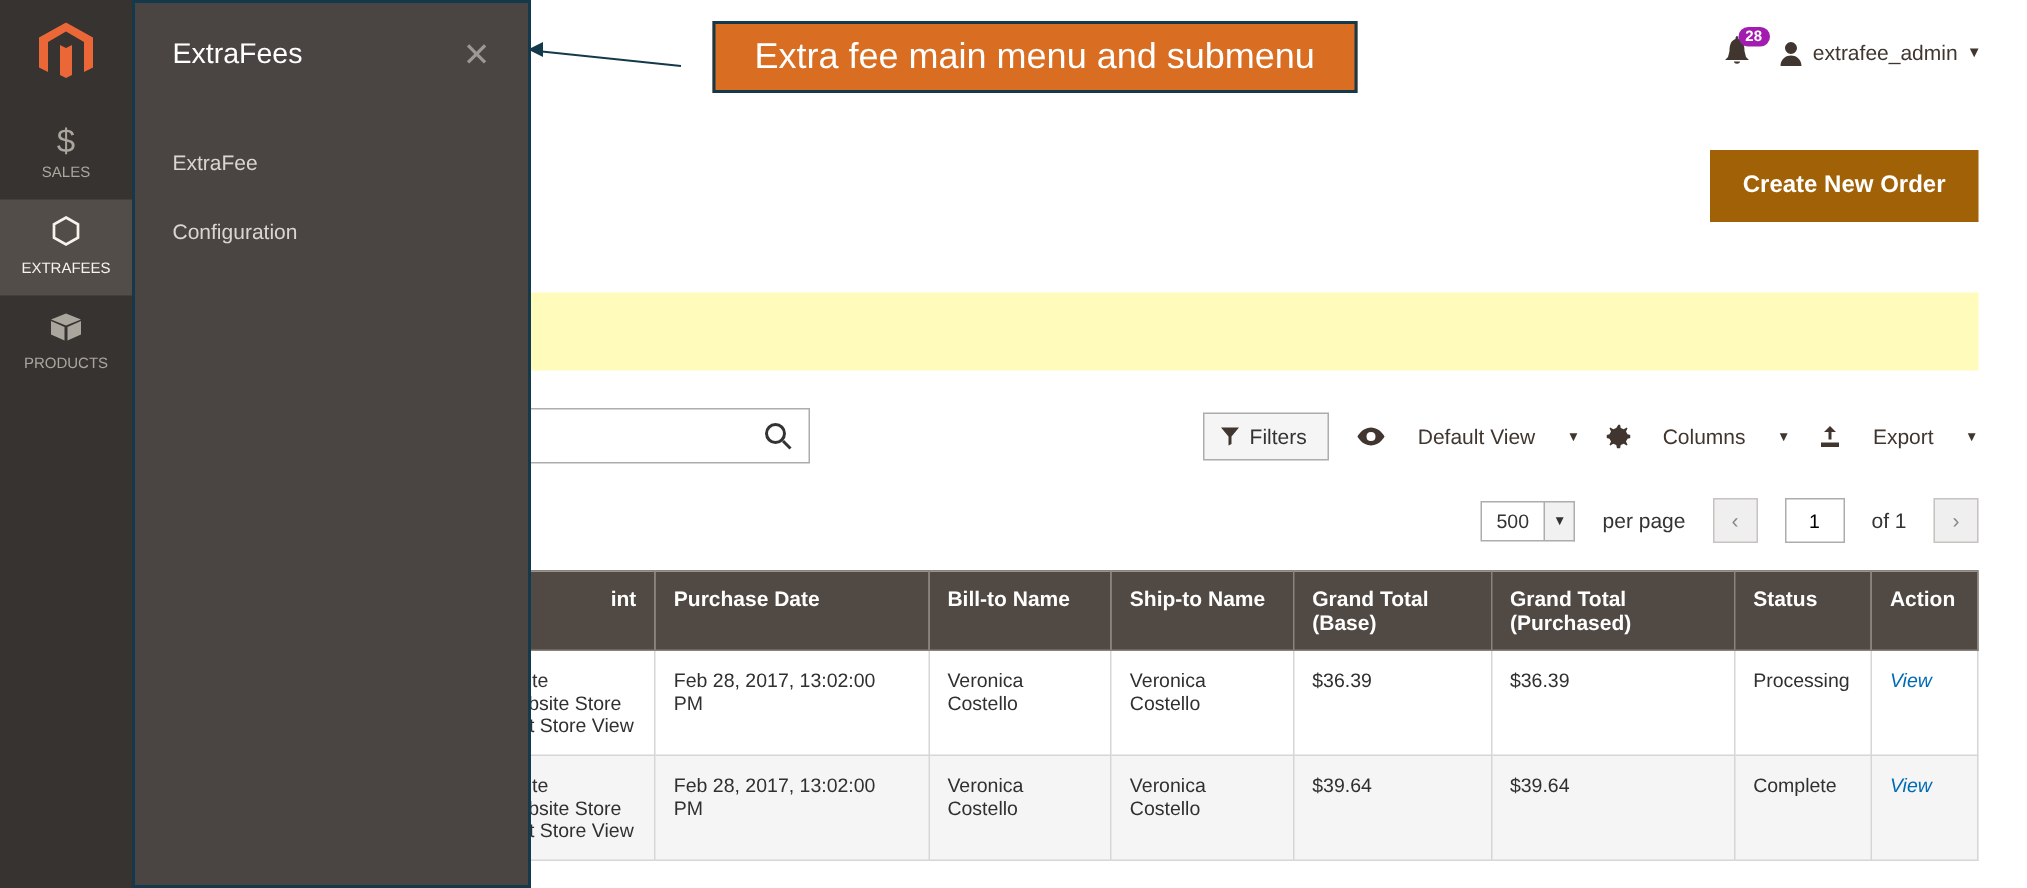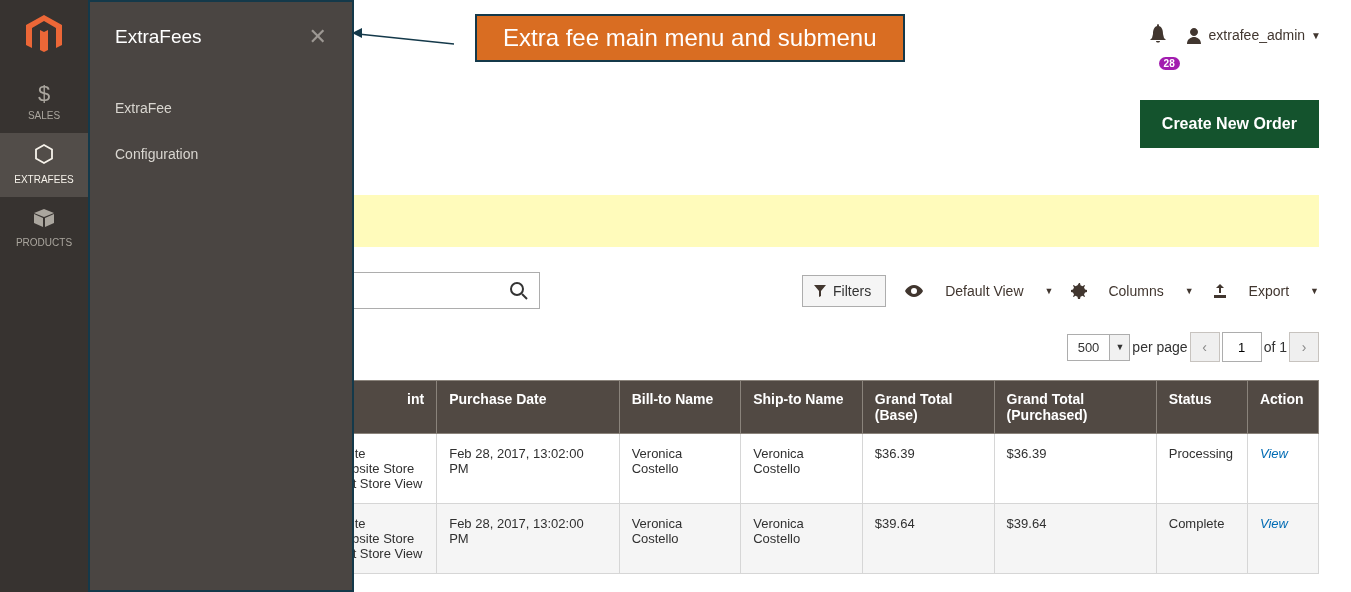--- a/index.html
+++ b/index.html
@@ -17,41 +17,41 @@
   .flyout-header { display: flex; justify-content: space-between; align-items: center; margin-bottom: 40px; }
   .flyout-title { color: #fff; font-size: 19px; font-weight: 400; }
   .flyout-close { color: #9d9893; font-size: 22px; cursor: pointer; }
   .flyout-item { color: #d9d6d0; font-size: 14px; padding: 10px 0 20px; cursor: pointer; }
   
   .callout { position: absolute; left: 454px; top: 14px; z-index: 10; background: #d96d22; color: #fff; border: 2px solid #14394a; padding: 8px 26px; font-size: 24px; margin-left: 21px; }
   .callout-arrow { position: absolute; left: 352px; top: 24px; z-index: 10; }
   
   .top-bar { position: absolute; left: 88px; top: 0; right: 0; height: 70px; display: flex; justify-content: flex-end; align-items: center; padding-right: 30px; gap: 18px; }
   .notif { position: relative; color: #41362f; }
-  .notif-badge { position: absolute; top: -6px; left: 10px; background: #a21caf; color: #fff; font-size: 10px; font-weight: bold; padding: 1px 5px; border-radius: 9px; margin-top: 39px; }
+  .notif-badge { position: absolute; top: -6px; left: 10px; background: #a21caf; color: #fff; font-size: 10px; font-weight: bold; padding: 1px 5px; border-radius: 9px; }
   .admin-user { display: flex; align-items: center; gap: 6px; color: #41362f; cursor: pointer; }
   .admin-user .caret { font-size: 10px; }
   
   .page-actions { position: absolute; right: 32px; top: 100px; }
-  .btn-primary { background: #14532d; color: #fff; border: none; padding: 15px 22px; font-size: 16px; font-weight: 600; cursor: pointer; }
+  .btn-primary { background: #a16207; color: #fff; border: none; padding: 15px 22px; font-size: 16px; font-weight: 600; cursor: pointer; }
   
   .notice { position: absolute; left: 120px; right: 32px; top: 195px; background: #fffbbb; padding: 18px 20px; font-size: 14px; }
   .notice a { color: #006bb4; text-decoration: none; }
   
   .grid-controls1 { position: absolute; left: 120px; right: 32px; top: 272px; display: flex; justify-content: space-between; align-items: center; }
   .search-box { border: 1px solid #adadad; width: 420px; height: 37px; display: flex; align-items: center; padding: 0 10px; justify-content: flex-end; }
   .search-box svg { width: 20px; height: 20px; }
   .action-group { display: flex; gap: 18px; align-items: center; }
   .filters-btn { border: 1px solid #adadad; background: #f5f5f5; padding: 7px 14px 7px 10px; display: flex; align-items: center; gap: 6px; cursor: pointer; font-size: 14px; }
   .act { display: flex; align-items: center; gap: 21px; cursor: pointer; font-size: 14px; color: #41362f; }
   .act .caret { font-size: 9px; }
   
   .grid-controls2 { position: absolute; left: 120px; right: 32px; top: 332px; display: flex; justify-content: space-between; align-items: center; }
   .records-found { font-size: 14px; color: #333; }
-  .pager { display: flex; align-items: center; gap: 2px; }
+  .pager { display: flex; align-items: center; gap: 18px; }
   .per-page-sel { display: flex; }
   .per-page-val { border: 1px solid #adadad; padding: 5px 10px; background: #fff; font-size: 13px; }
   .per-page-caret { border: 1px solid #adadad; border-left: none; background: #f1f1f1; width: 20px; display: flex; align-items: center; justify-content: center; font-size: 9px; }
   .per-page-lbl { font-size: 14px; }
   .pg-btn { border: 1px solid #c7c3bf; background: #efefef; width: 30px; height: 30px; display: flex; align-items: center; justify-content: center; color: #888; cursor: pointer; }
   .pg-cur { border: 1px solid #adadad; width: 40px; height: 30px; text-align: center; font-size: 13px; }
   .pg-total { font-size: 14px; }
   
   .grid { position: absolute; left: 120px; right: 32px; top: 380px; border-collapse: collapse; width: 1199px; table-layout: fixed; }
   .grid th { background: #514943; color: #fff; font-weight: 600; font-size: 14px; text-align: left; padding: 10px 12px; border: 1px solid #8a837b; vertical-align: top; }

